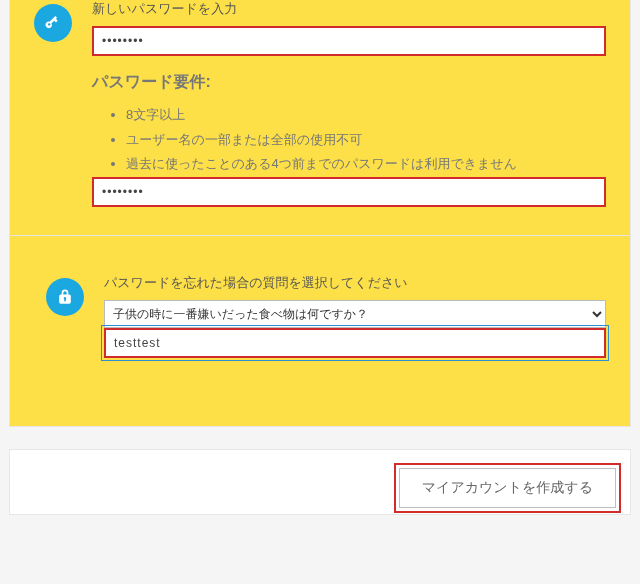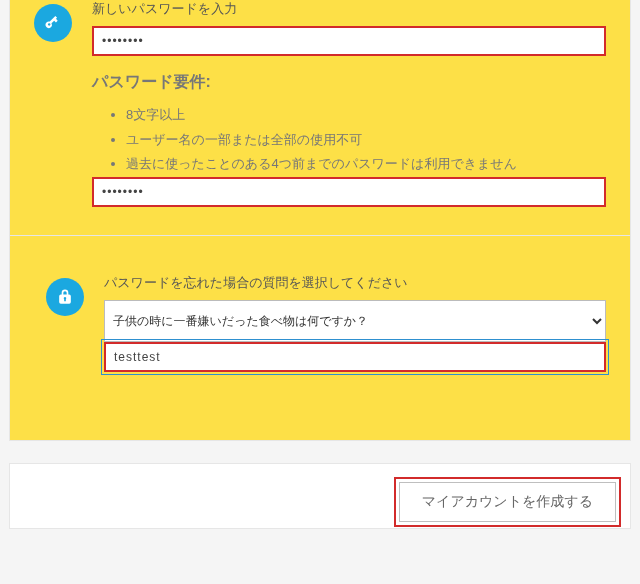--- a/index.html
+++ b/index.html
@@ -59,21 +59,21 @@
     }
     ul.req-list {
       list-style: disc;
       padding-left: 34px;
       color: #777;
       font-size: 13px;
       line-height: 1.9;
     }
     select.question-select {
       width: 100%;
-      height: 42px;
+      height: 28px;
       padding: 2px 4px;
       font-size: 12px;
       border: 1px solid #bbb;
       background: #fff;
       color: #333;
       font-family: inherit;
     }
     .bottom-bar {
       background: #fff;
       border: 1px solid #e6e6e6;

